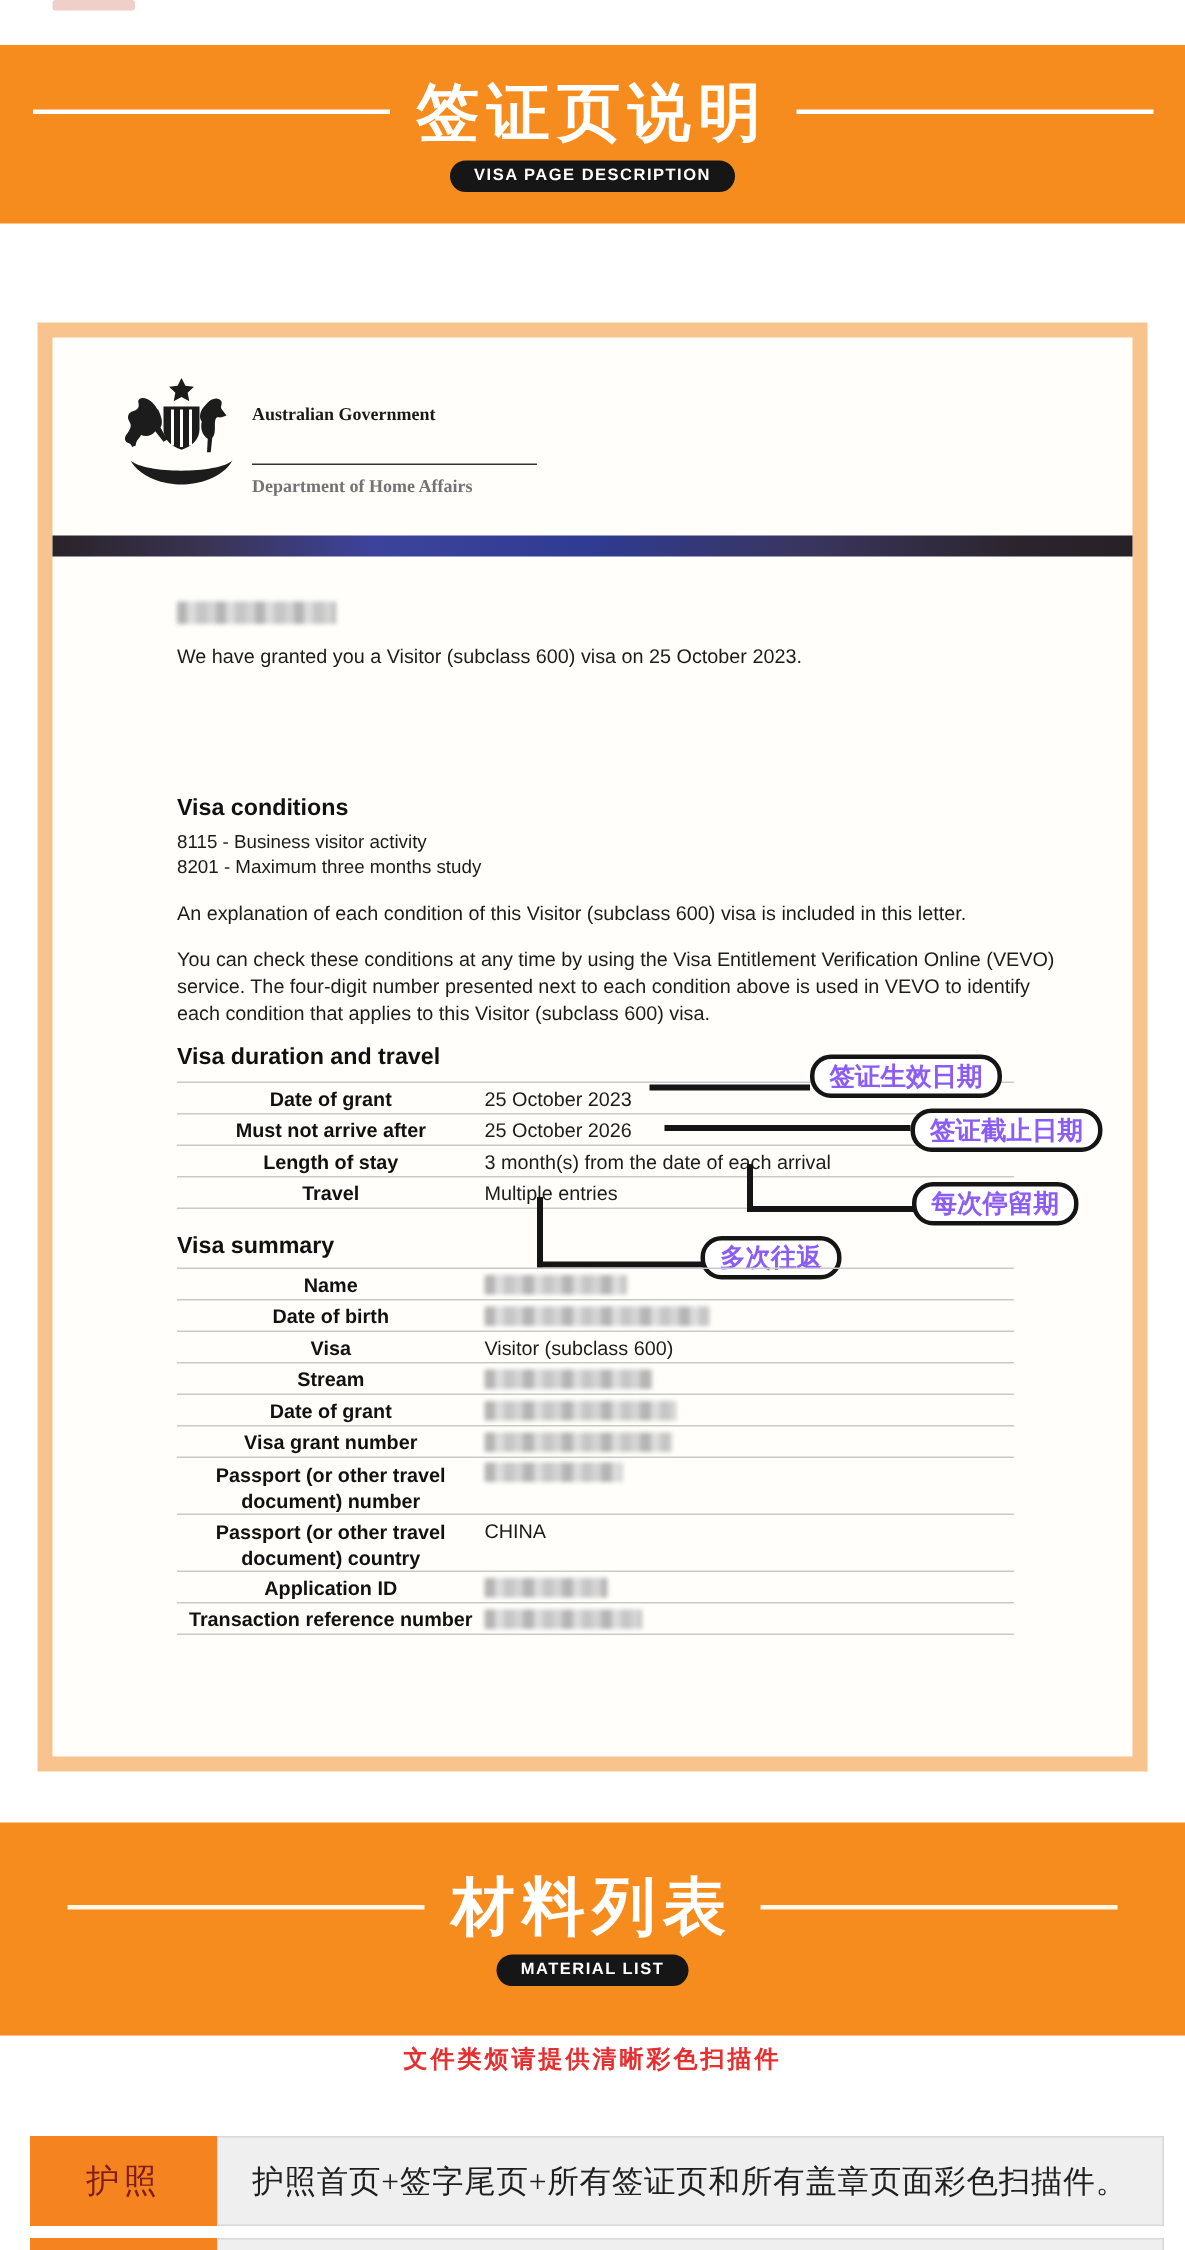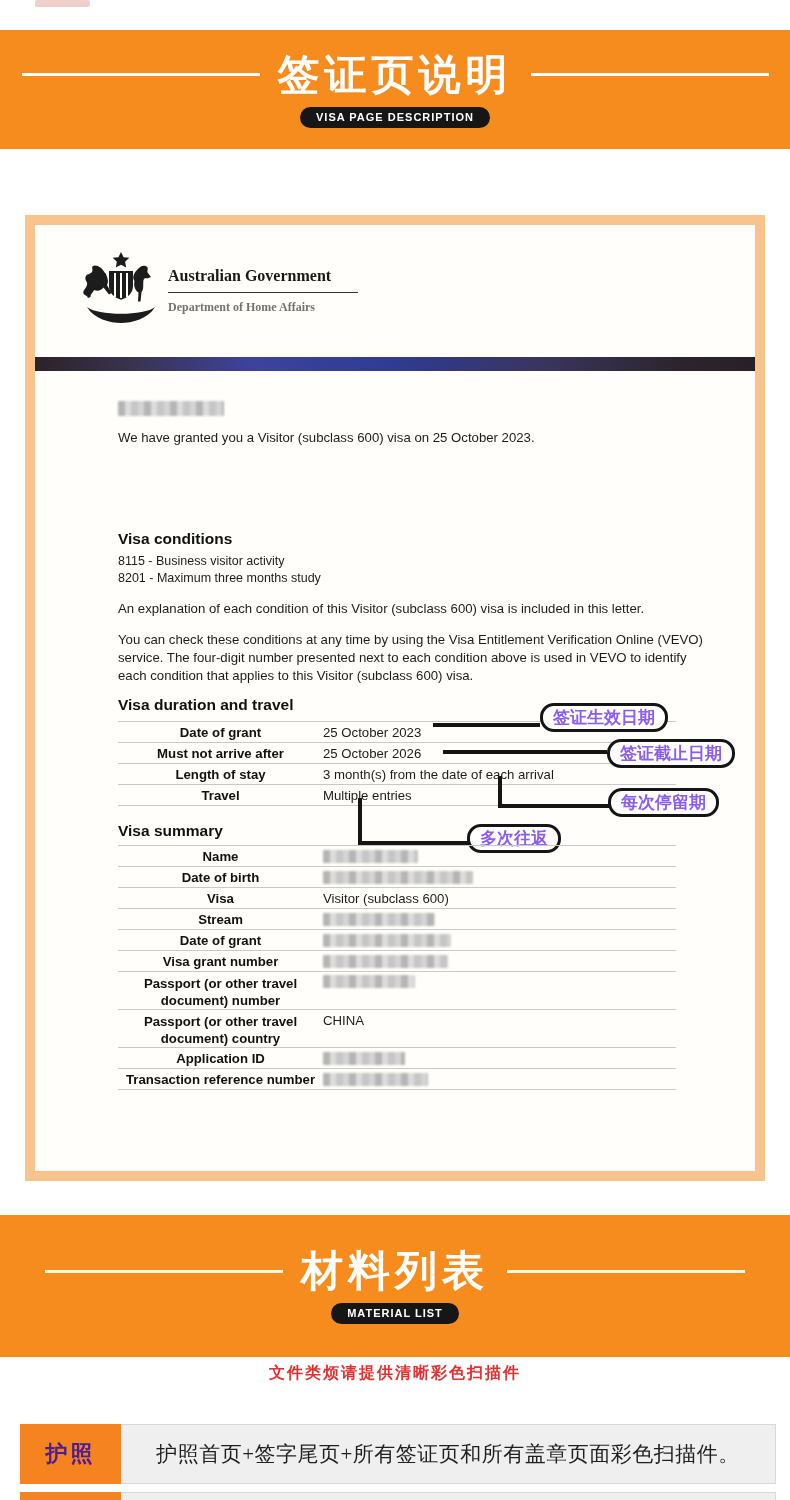--- a/index.html
+++ b/index.html
@@ -22,22 +22,22 @@
   .band-pill{margin-top:9px;background:#161616;color:#ffffff;font-size:11px;font-weight:bold;
              letter-spacing:1px;padding:4px 16px;border-radius:12px;line-height:13px;}
 
   
   .card{position:absolute;left:25px;top:215px;width:740px;height:966px;box-sizing:border-box;
         background:#FFFEFA;border:10px solid #F8C38C;}
   .card-inner{position:relative;width:720px;height:946px;}
 
   .arms{position:absolute;left:40px;top:26px;}
   .gov-block{position:absolute;left:133px;top:42px;}
-  .gov-title{font-family:"Liberation Serif",serif;font-weight:bold;font-size:16px;color:#1a1a1a;
-             padding-bottom:7px;border-bottom:1.5px solid #333;display:inline-block;min-width:190px;}
+  .gov-title{font-family:"Liberation Serif",serif;font-weight:bold;font-size:12px;color:#1a1a1a;
+             padding-bottom:25px;border-bottom:1.5px solid #333;display:inline-block;min-width:190px;}
   .gov-dept{font-family:"Liberation Serif",serif;font-weight:bold;font-size:12px;color:#737373;margin-top:7px;}
 
   .grad-bar{position:absolute;left:0;top:132px;width:720px;height:14px;
     background:linear-gradient(90deg,#2a2329 0%,#3a3352 14%,#3d439d 30%,#2f3b92 50%,#3a355e 70%,#2b242c 90%,#272127 100%);}
 
   .blur{background:repeating-linear-gradient(90deg,#b5b5b5 0 7px,#dcdcdc 7px 13px,#c6c6c6 13px 20px,#d4d4d4 20px 26px);
         filter:blur(1.3px);height:13px;border-radius:1px;}
   .greeting-blur{position:absolute;left:83px;top:176px;width:106px;height:15px;}
 
   .para{position:absolute;font-size:13.2px;color:#1c1c1c;line-height:18px;}
@@ -79,22 +79,22 @@
   #bub2{left:572px;top:514px;}
   #bub3{left:573px;top:563px;}
   #bub4{left:432px;top:599px;}
 
   
   #notice{position:absolute;top:1363px;left:0;width:790px;text-align:center;
           font-size:16px;font-weight:bold;color:#E63030;letter-spacing:2px;}
   .mat-row{position:absolute;left:20px;width:756px;display:flex;}
   #mat-row-0{top:1424px;height:60px;}
   #mat-row-1{top:1492px;height:60px;}
-  .mat-label{width:101px;flex:none;background:#F5831F;color:#4c1d95;display:flex;align-items:center;
-             justify-content:center;font-size:22px;font-weight:bold;letter-spacing:3px;}
+  .mat-label{width:125px;flex:none;background:#F5831F;color:#7f1d1d;display:flex;align-items:center;
+             justify-content:center;font-size:22px;font-weight:normal;letter-spacing:3px;}
   .mat-content{flex:1;background:#EFEFEF;border:1px solid #d8d8d8;border-left:none;display:flex;
                align-items:center;justify-content:center;font-family:"Liberation Serif",serif;
                font-size:21px;color:#1f1f1f;letter-spacing:0.5px;}
 </style>
 </head>
 <body>
 
 <div class="page">
 
   <div class="red-mark"></div>

